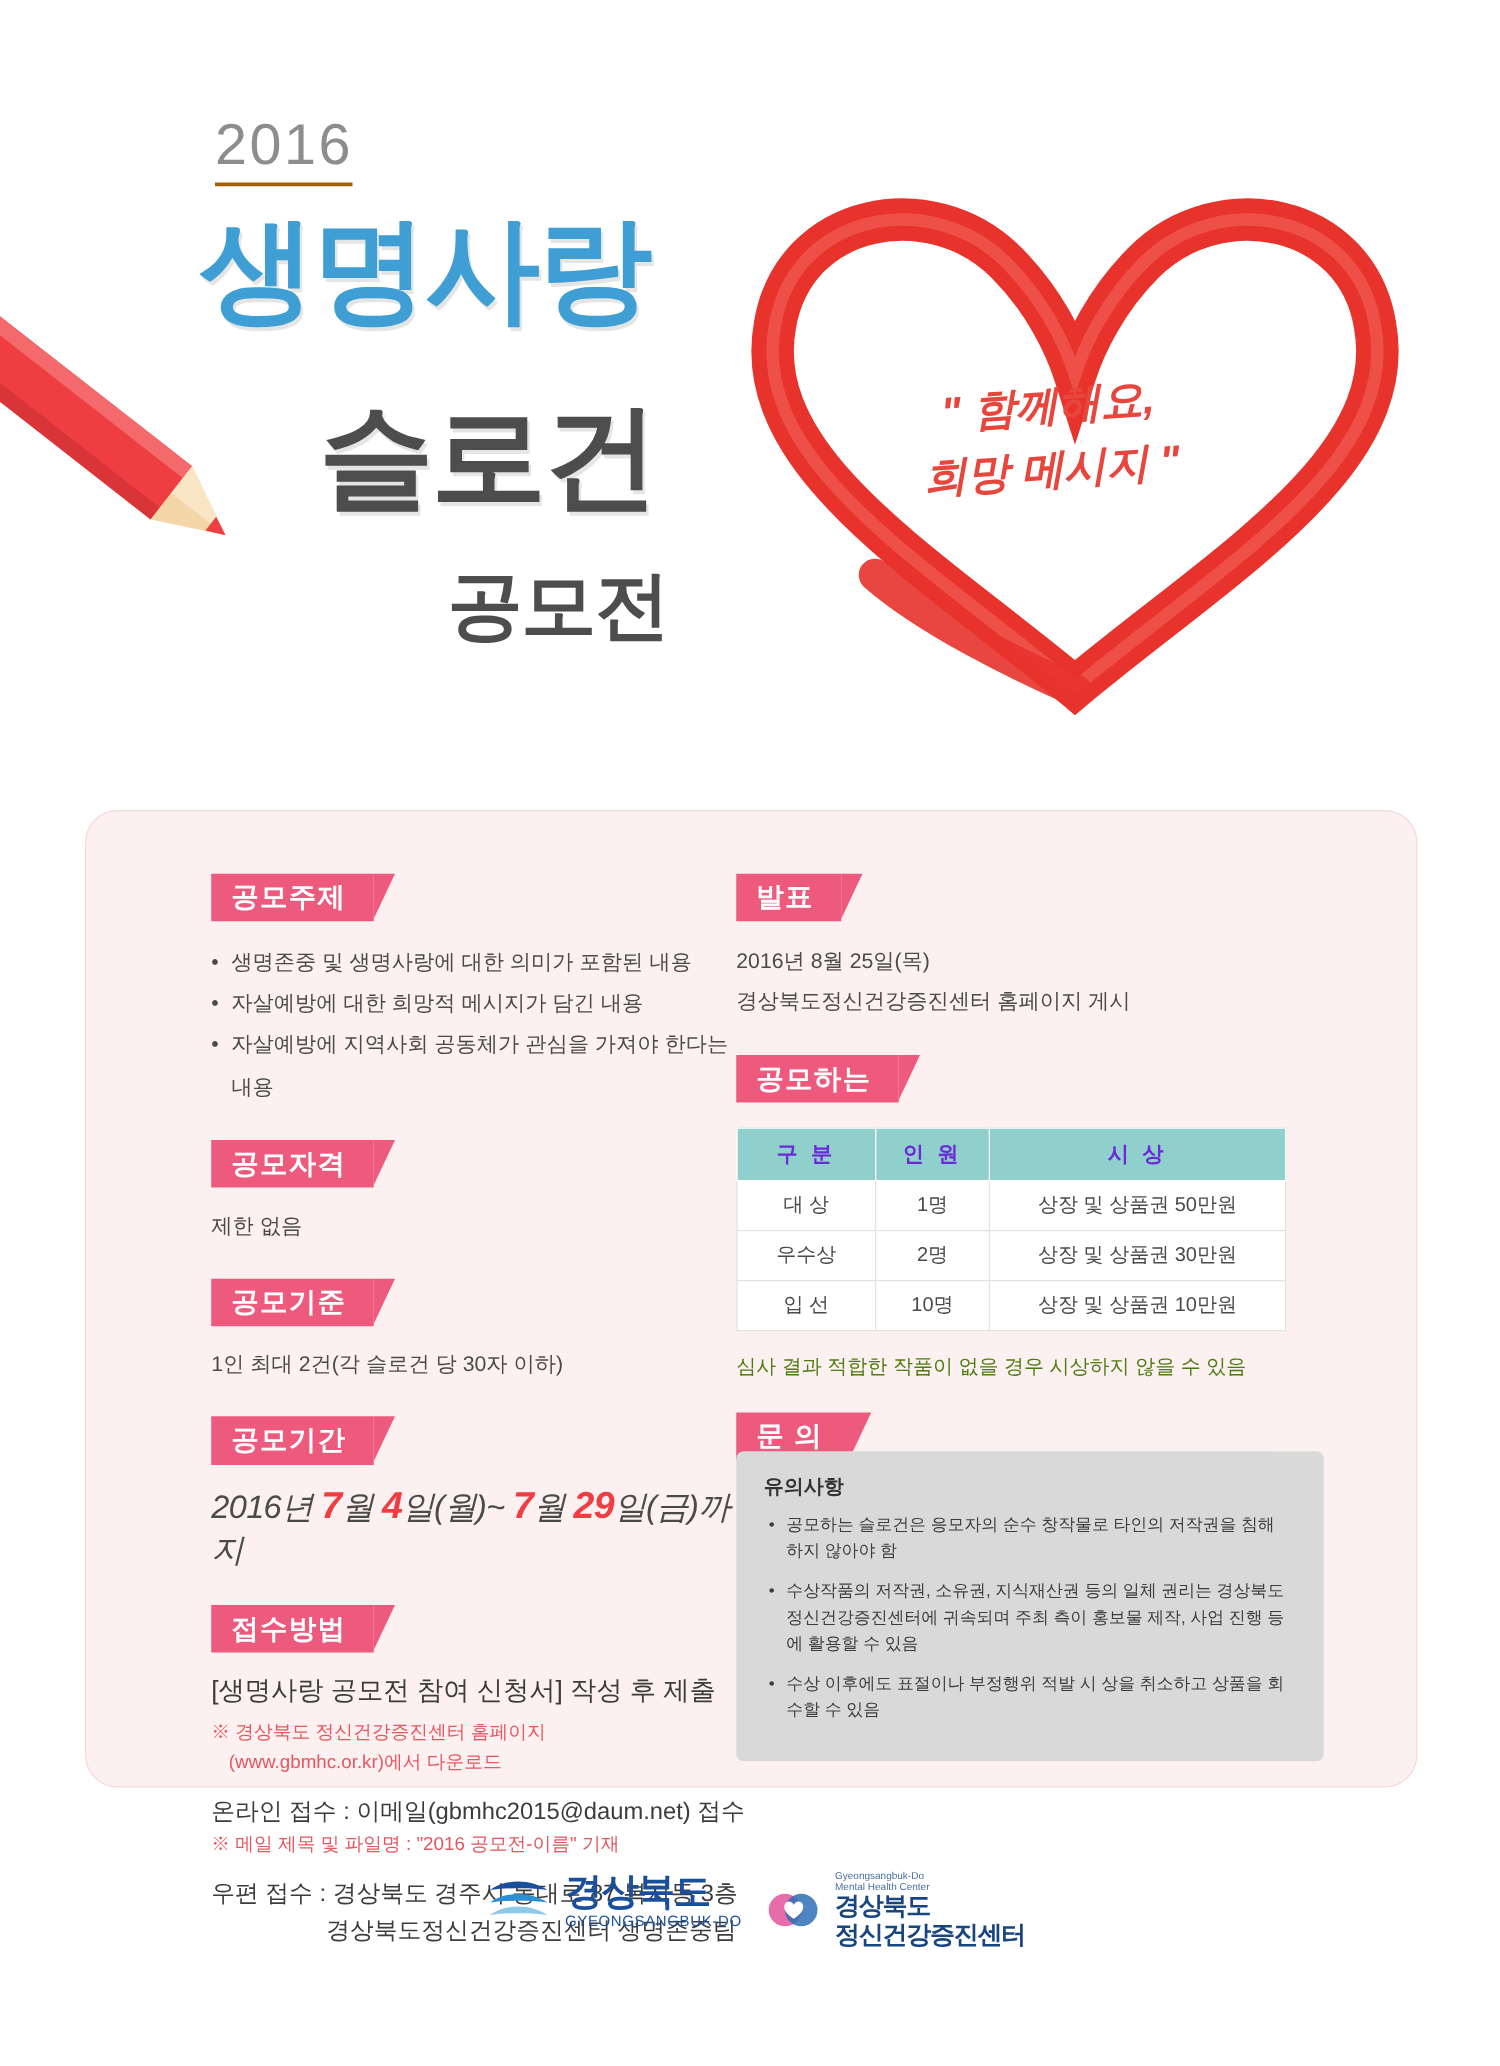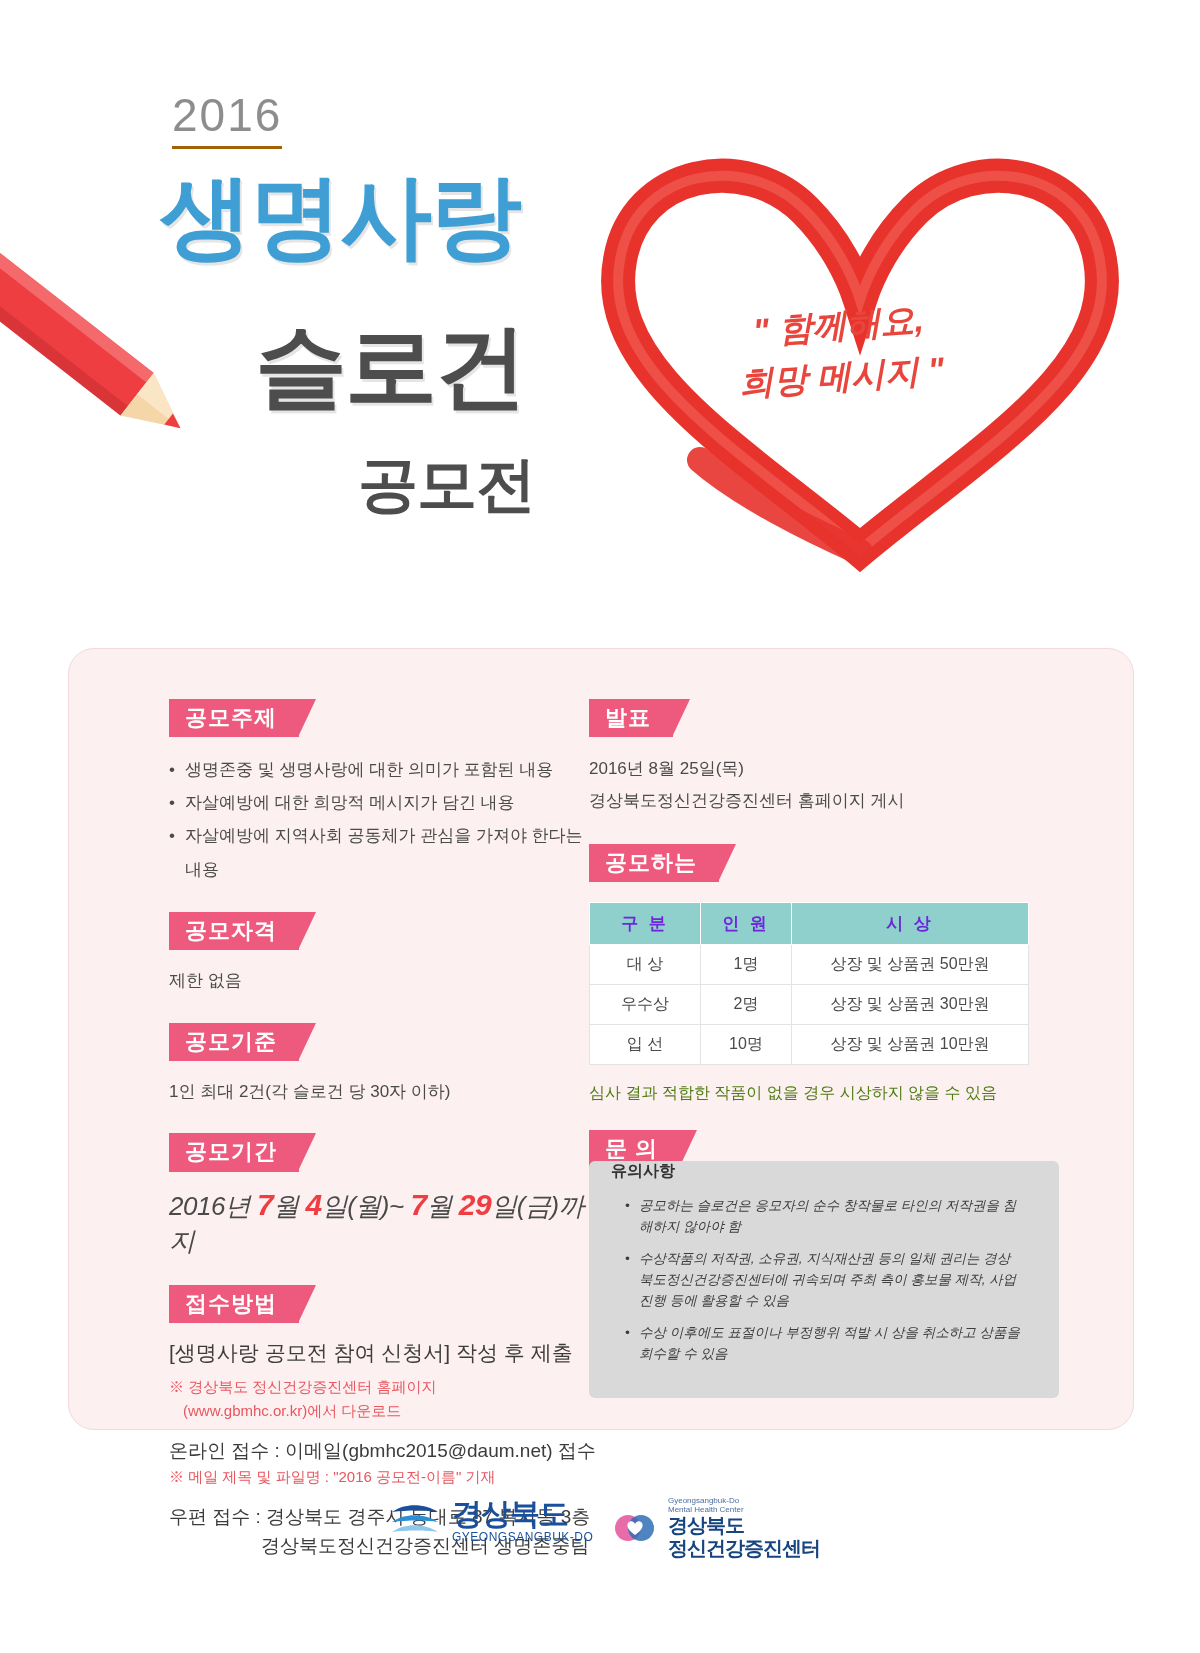--- a/index.html
+++ b/index.html
@@ -237,32 +237,32 @@
     color: #3c3c3c;
     margin-top: 6px;
   }
 
   .caution {
     position: absolute;
     left: 520px; top: 512px;
     width: 470px;
     background: #d9d9d9;
     border-radius: 6px;
-    padding: 0 22px 20px 22px;
+    padding: 18px 22px 20px 22px;
     box-sizing: border-box;
   }
   .caution h4 {
     margin: 0 0 10px 0;
     font-size: 16px;
     color: #333;
     font-weight: bold;
   }
   .caution ul {
     list-style: none;
-    margin: 14px; padding: 0; font-style: italic;
+    margin: 4px; padding: 0;
   }
   .caution li {
     position: relative;
     padding-left: 14px;
     font-size: 13.5px;
     line-height: 1.55;
     color: #3d3d3d;
     margin-bottom: 11px;
   }
   .caution li::before {

